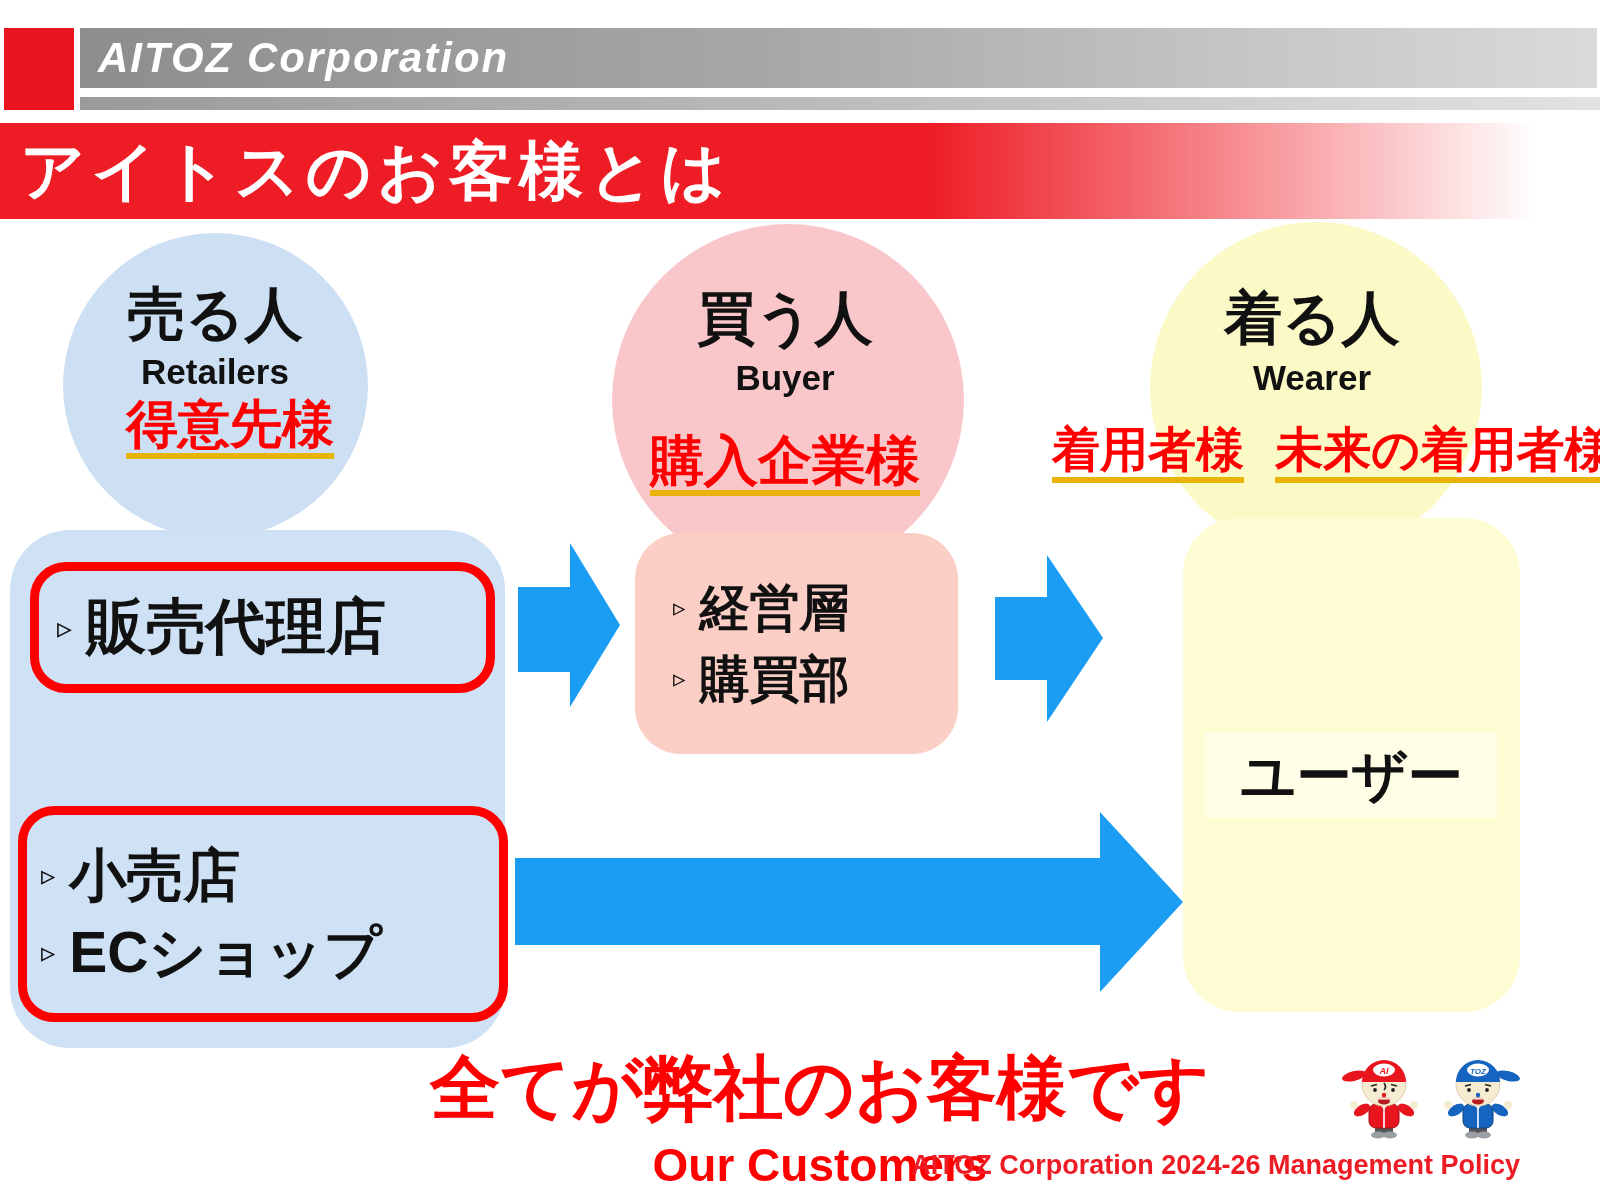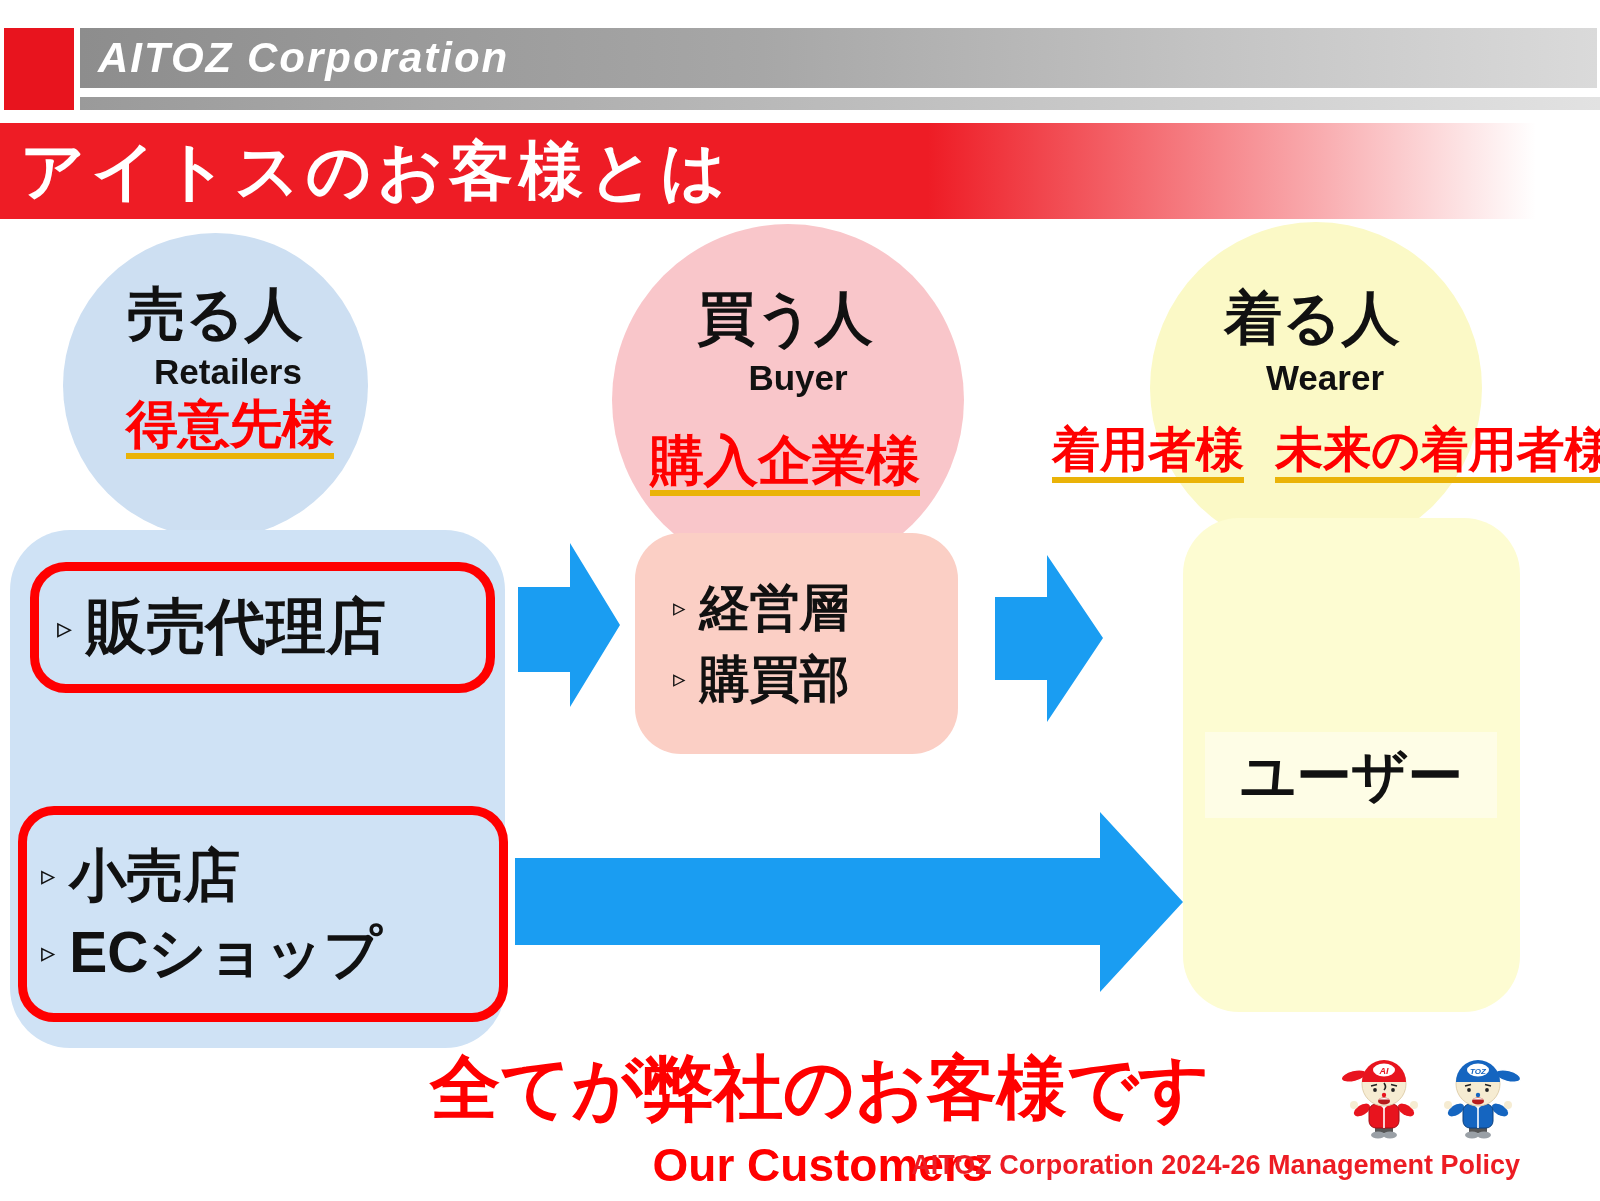--- a/index.html
+++ b/index.html
@@ -33,21 +33,21 @@
     color:#ffffff;font-size:64px;font-weight:bold;letter-spacing:6px;
     padding-left:20px;white-space:nowrap;
   }
   
   .circle{position:absolute;border-radius:50%;}
   .c-sell{left:63px;top:233px;width:305px;height:305px;background:#cddff2;}
   .c-buy{left:612px;top:224px;width:352px;height:352px;background:#f9c6ca;}
   .c-wear{left:1150px;top:222px;width:332px;height:332px;background:#fbf9c6;}
   
   .h-jp{position:absolute;font-size:58px;font-weight:bold;color:#111;text-align:center;white-space:nowrap;}
-  .h-en{position:absolute;font-size:35px;font-weight:bold;color:#111;text-align:center;white-space:nowrap;margin-left:13px;}
+  .h-en{position:absolute;font-size:35px;font-weight:bold;color:#111;text-align:center;white-space:nowrap;}
   .note{position:absolute;text-align:center;white-space:nowrap;color:#ff0000;font-weight:bold;}
   .note .u{display:inline-block;border-bottom:6px solid #eab308;padding-bottom:2px;line-height:1.02;}
   
   .bluebox{position:absolute;left:10px;top:530px;width:495px;height:518px;border-radius:60px;background:#cfe2f5;}
   .redframe{position:absolute;border:9px solid #ff0000;border-radius:36px;background:transparent;
     display:flex;flex-direction:column;justify-content:center;}
   .rf1{left:30px;top:562px;width:447px;height:113px;}
   .rf2{left:18px;top:806px;width:472px;height:198px;}
   .item{display:flex;align-items:center;color:#111;font-weight:bold;white-space:nowrap;}
   .rf1 .item{font-size:60px;padding-left:18px;}

